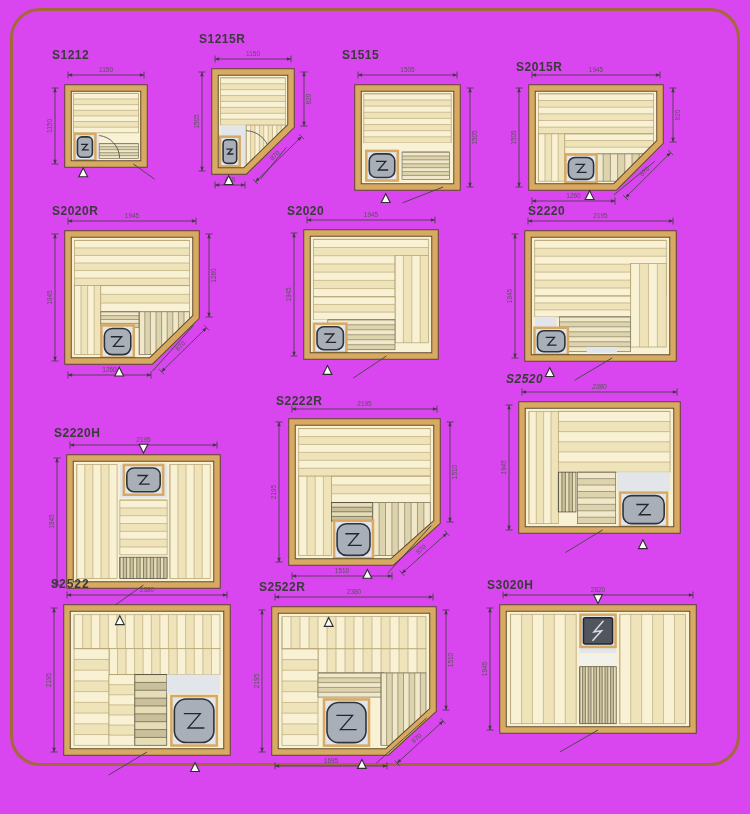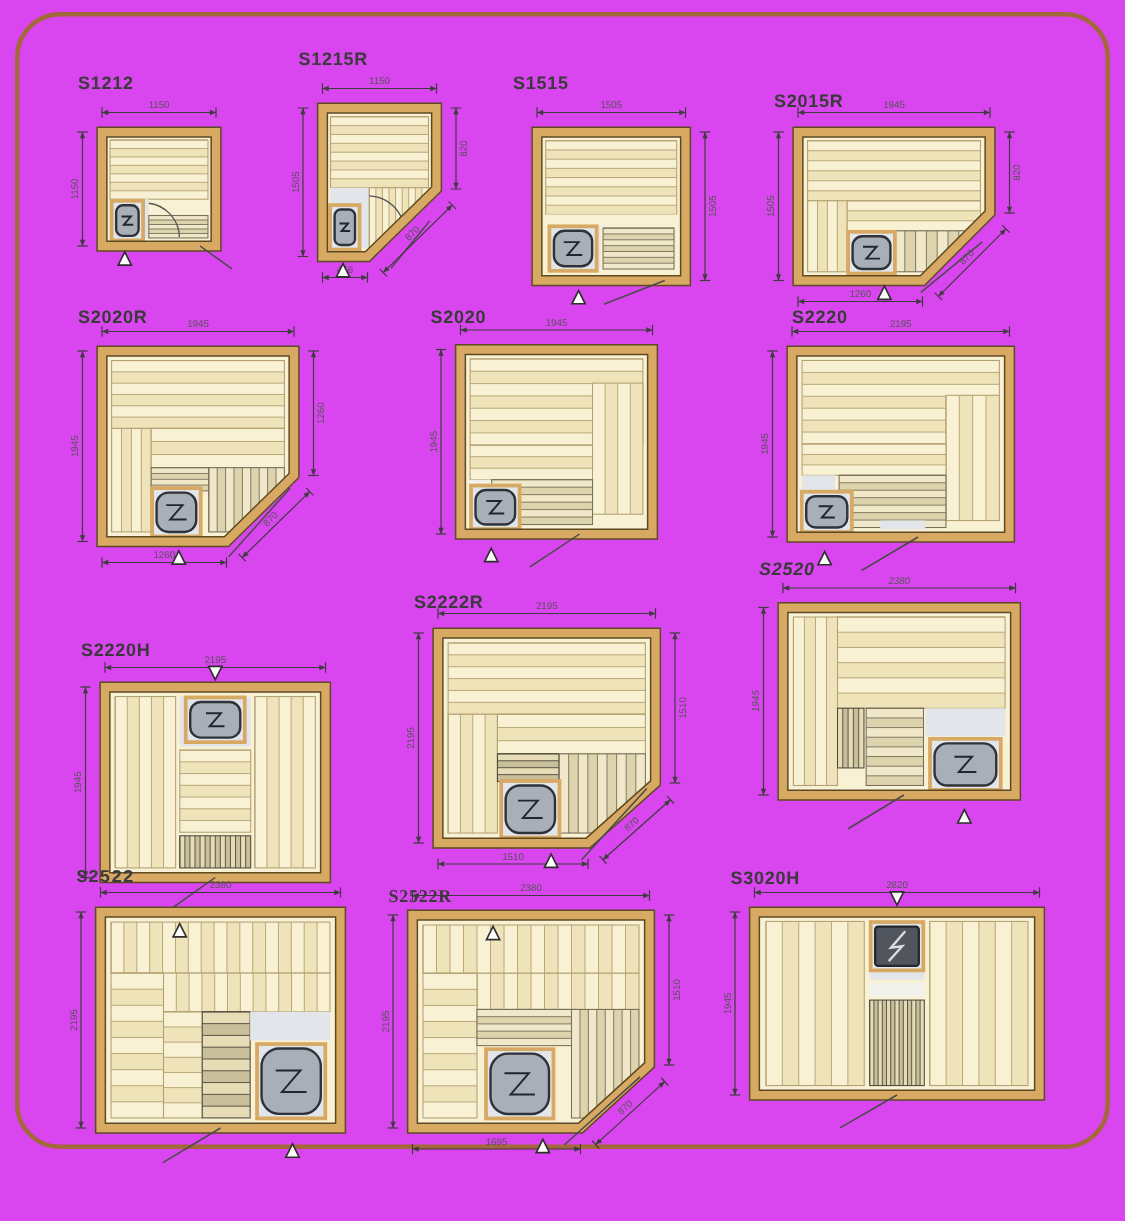--- a/index.html
+++ b/index.html
@@ -885,21 +885,21 @@
             <line x1="-13" y1="0" x2="-13" y2="144" stroke="#3c3c3c" stroke-width="0.8"></line>
             <polygon points="-13,0 -11.247617459611071,4.144774473012982 -14.752382540388927,4.1447744730129825" fill="#3c3c3c"></polygon>
             <polygon points="-13,144 -14.752382540388927,139.85522552698703 -11.247617459611073,139.85522552698703" fill="#3c3c3c"></polygon>
             <line x1="-9.5" y1="-4.286263797015736e-16" x2="-16.5" y2="4.286263797015736e-16" stroke="#3c3c3c" stroke-width="0.8"></line>
             <line x1="-9.5" y1="144" x2="-16.5" y2="144" stroke="#3c3c3c" stroke-width="0.8"></line>
             <text x="0" y="0" font-size="6.5" fill="#555555" text-anchor="middle" transform="translate(-13 72) rotate(-90) translate(0 -3)">2195</text>
             <polygon points="128,154.64000000000001 123.58,163.48 132.42,163.48" fill="#fdfdfb" stroke="#2e2e2e" stroke-width="1.1"></polygon>
             <polygon points="52.800000000000004,7.759999999999999 48.38,16.599999999999998 57.220000000000006,16.599999999999998" fill="#fdfdfb" stroke="#2e2e2e" stroke-width="1.1"></polygon>
           </g>
         </svg></div>
-      <div class="plan-card" style="left: 246px; top: 576px; width: 232px; height: 212px;"><div class="plan-title" style="left: 13px; top: 14px; font-family: Liberation Serif, serif;">S2522R</div><svg width="232" height="212" viewBox="0 0 232 212">
+      <div class="plan-card" style="left: 246px; top: 576px; width: 232px; height: 212px;"><div class="plan-title" style="left: 13px; top: 4px;">S2522R</div><svg width="232" height="212" viewBox="0 0 232 212">
           <g transform="translate(29 34)">
             <path d="M0,0 H158 V100 L112,142 H0 Z" fill="#f8f1d4"></path>
             <clipPath id="clip_S2522R">
               <path d="M0,0 H158 V100 L112,142 H0 Z"></path>
             </clipPath>
             <g clip-path="url(#clip_S2522R)">
               <rect x="7" y="6.68" width="144" height="32.16" fill="#f8f1d4"></rect>
               <line x1="7" y1="6.68" x2="7" y2="38.839999999999996" stroke="#b3a071" stroke-width="0.6"></line>
               <rect x="16" y="6.68" width="9" height="32.16" fill="#efe3ba"></rect>
               <line x1="16" y1="6.68" x2="16" y2="38.839999999999996" stroke="#b3a071" stroke-width="0.6"></line>

